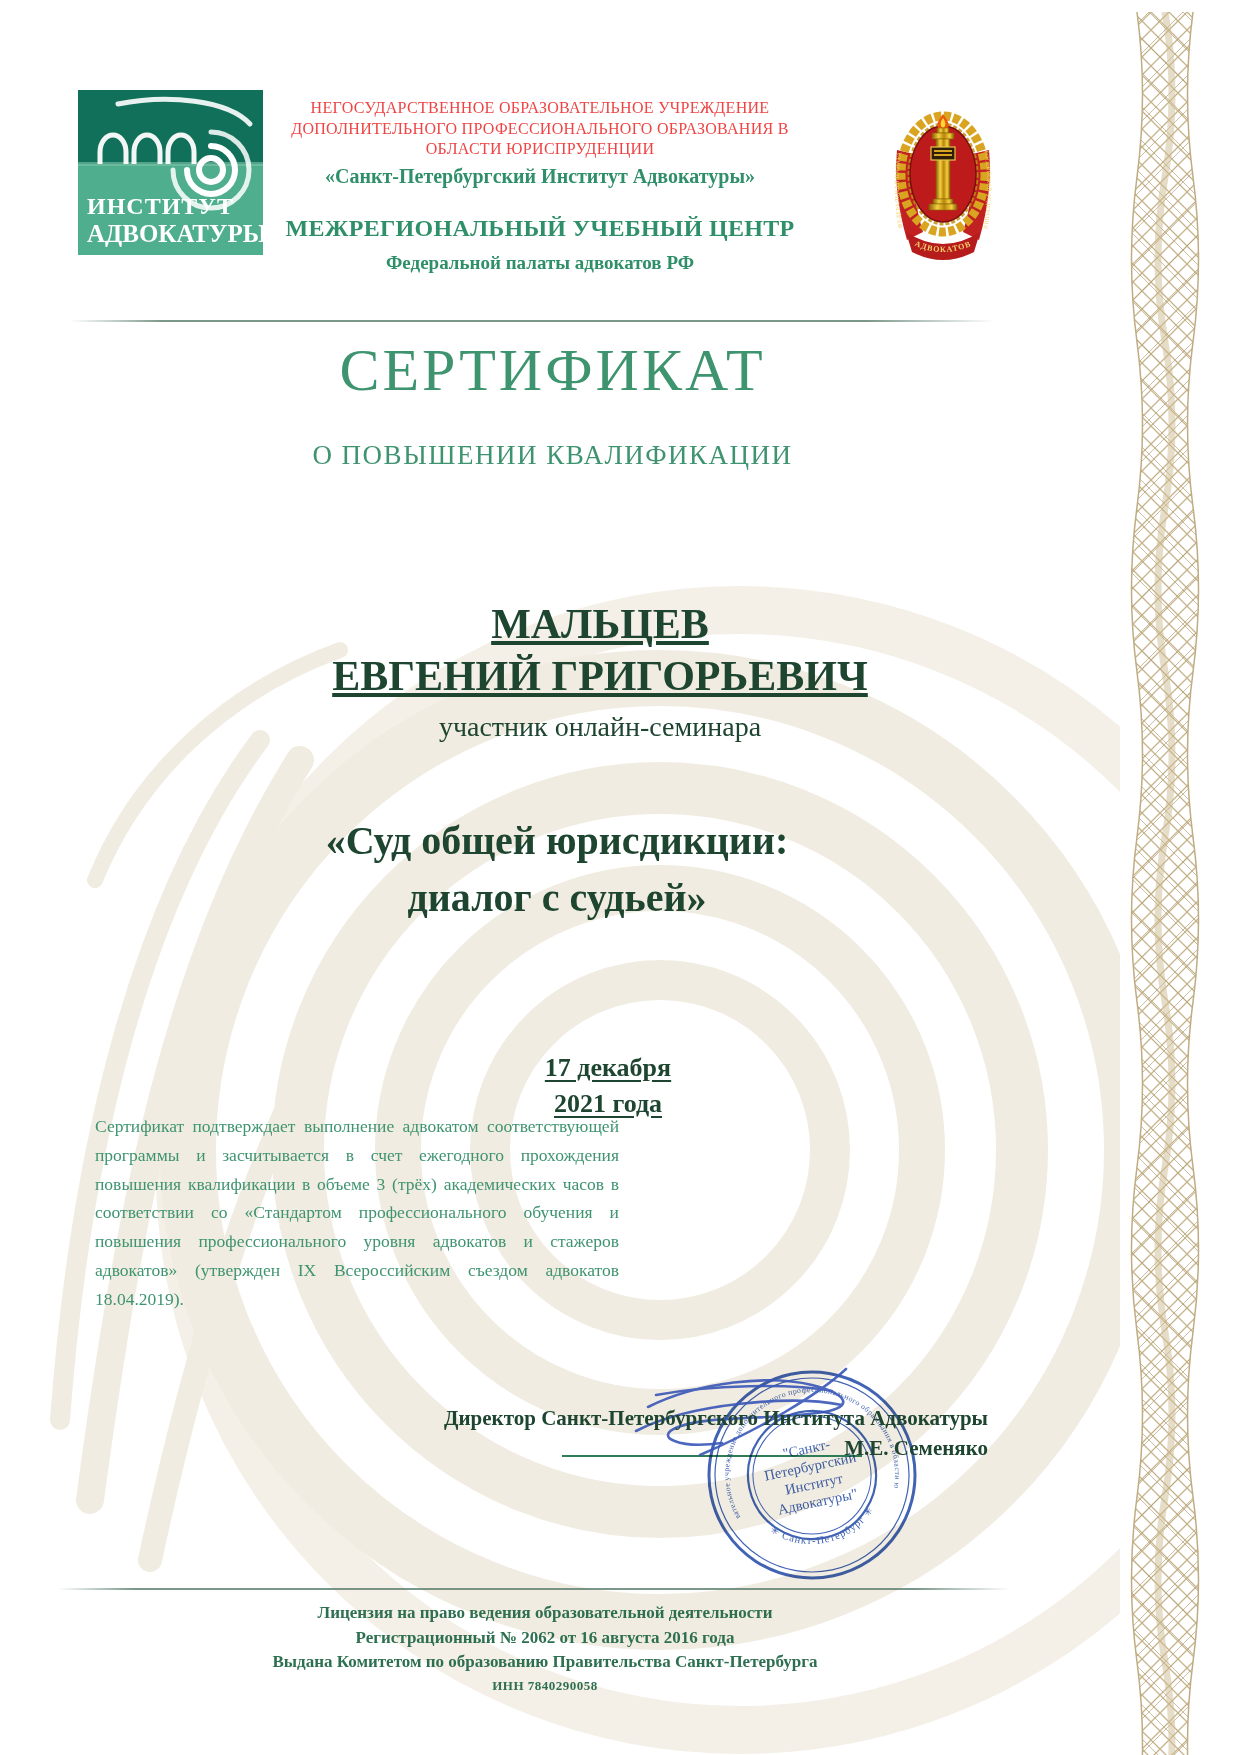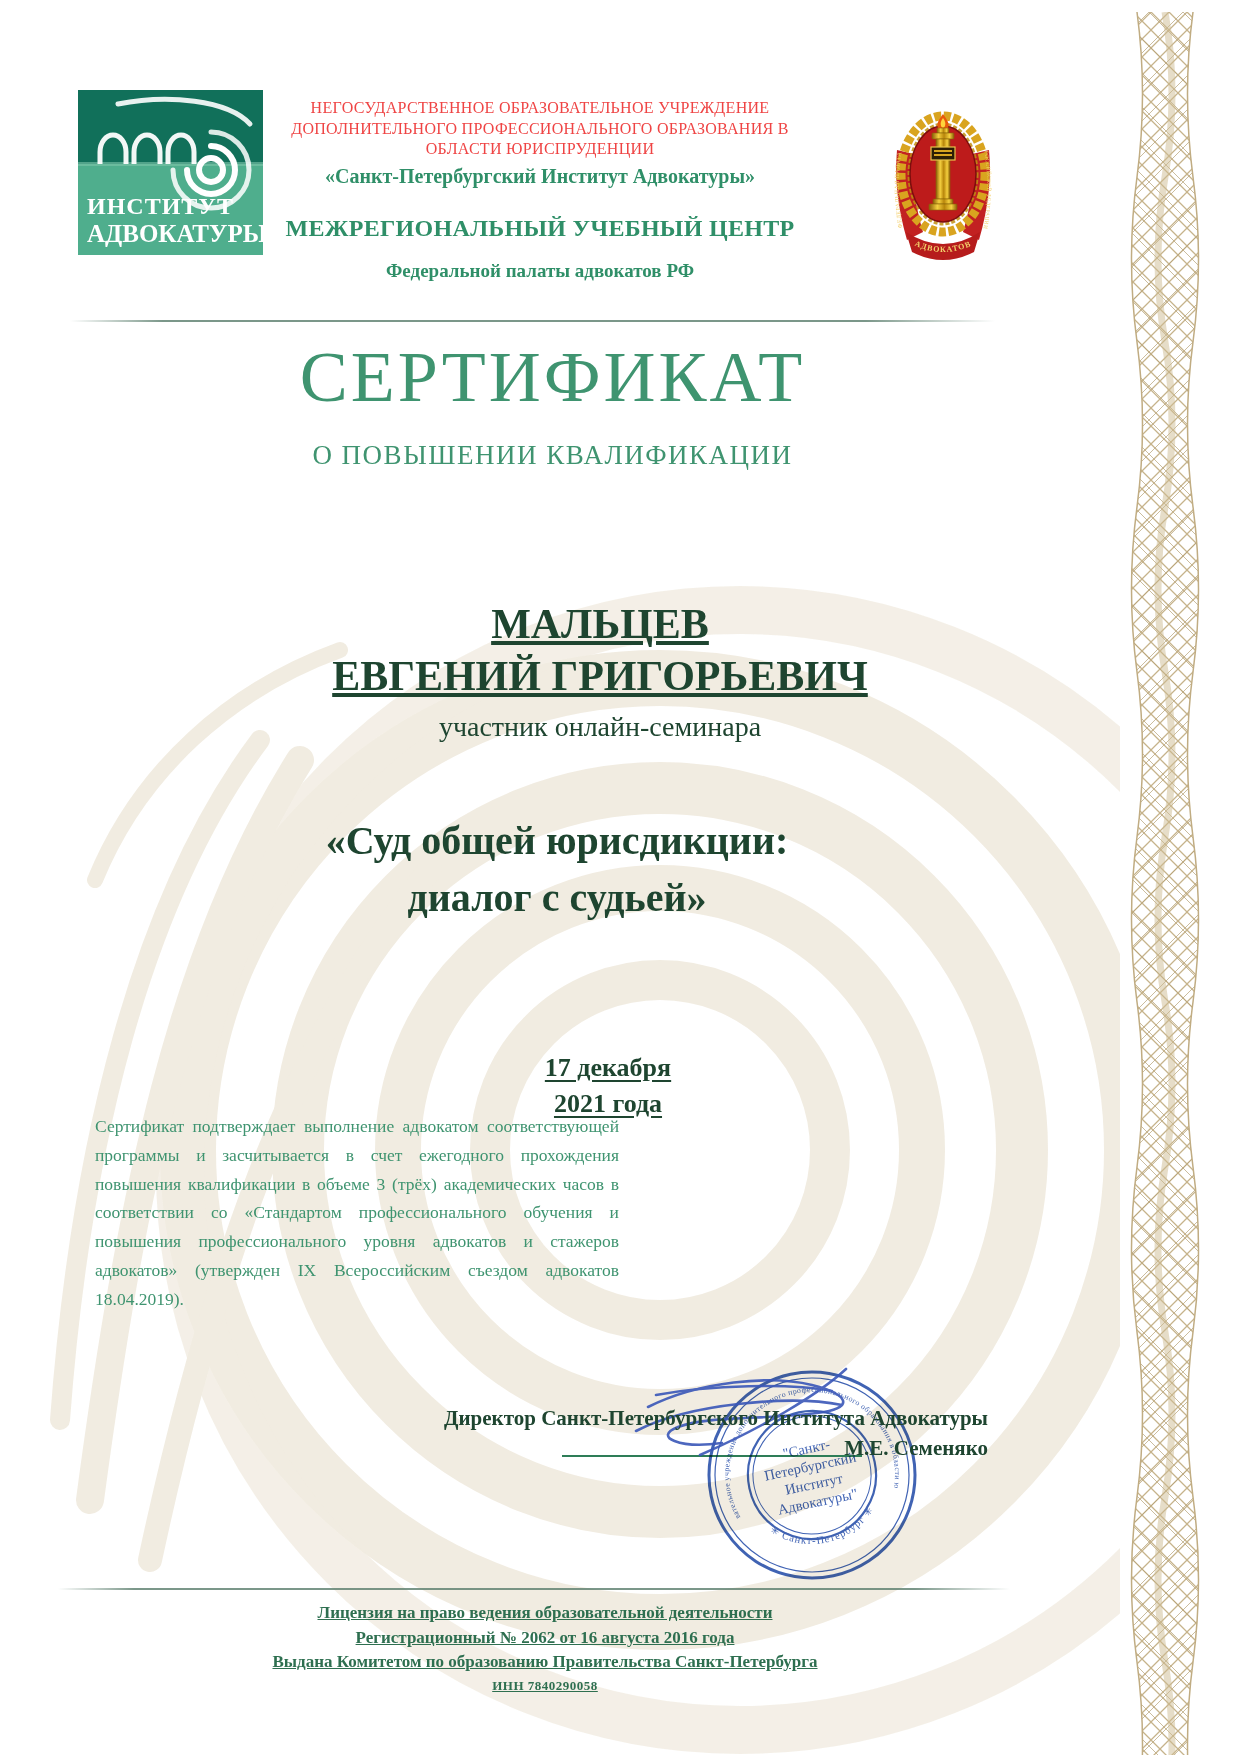--- a/index.html
+++ b/index.html
@@ -11,25 +11,25 @@
   .page{
     position:relative;width:1241px;height:1755px;background:#ffffff;overflow:hidden;
     margin:0 auto;font-family:"Liberation Serif","DejaVu Serif",serif;color:var(--green-med);
   }
   .abs{position:absolute;}
   
   .org-block{left:250px;top:98px;width:580px;text-align:center;}
   .org-line{font-size:16px;line-height:20.5px;color:#ef4444;letter-spacing:.3px;}
   .org-name{font-size:20px;font-weight:bold;color:#2f8f68;margin-top:5px;}
   .center-line1{font-size:24px;font-weight:bold;color:#2f8f68;margin-top:27px;letter-spacing:.3px;}
-  .center-line2{font-size:19px;font-weight:bold;color:#2f8f68;margin-top:18px;}
+  .center-line2{font-size:19px;font-weight:bold;color:#2f8f68;margin-top:10px;}
   .rule-top{left:70px;top:320px;width:925px;height:2px;
     background:linear-gradient(to right,rgba(90,125,108,0),rgba(90,125,108,.8) 10%,rgba(90,125,108,.8) 86%,rgba(90,125,108,0));}
   
-  .cert-title{left:0;top:336px;width:1105px;text-align:center;font-size:72px;letter-spacing:3px;color:#3f9470;}
+  .cert-title{left:0;top:336px;width:1105px;text-align:center;font-size:60px;letter-spacing:3px;color:#3f9470;}
   .cert-sub{left:0;top:440px;width:1105px;text-align:center;font-size:27px;letter-spacing:1.5px;color:#3f9470;}
   
   .name-block{left:0;top:598px;width:1200px;text-align:center;color:var(--green-dark);}
   .name-line{font-size:42px;font-weight:bold;line-height:52px;text-decoration:underline;}
   .role-line{font-size:28px;line-height:40px;margin-top:5px;}
   
   .seminar-block{left:0;top:812px;width:1114px;text-align:center;color:var(--green-dark);
     font-size:40px;font-weight:bold;line-height:57px;}
   
   .date-block{left:0;top:1050px;width:1216px;text-align:center;color:var(--green-dark);
@@ -40,21 +40,21 @@
     text-align:justify;color:#3f9470;}
   
   .director-line{left:330px;top:1406px;width:658px;text-align:right;font-size:21px;
     font-weight:bold;color:var(--green-dark);z-index:5;}
   .director-name{left:330px;top:1436px;width:658px;text-align:right;font-size:21px;
     font-weight:bold;color:var(--green-dark);z-index:5;}
   .sig-rule{left:562px;top:1455px;width:300px;height:2px;background:var(--rule-green);z-index:2;}
   
   .rule-bottom{left:58px;top:1588px;width:952px;height:2px;
     background:linear-gradient(to right,rgba(90,125,108,0),rgba(90,125,108,.8) 8%,rgba(90,125,108,.8) 90%,rgba(90,125,108,0));}
-  .license-block{left:0;top:1601px;width:1090px;text-align:center;color:var(--green-license);text-decoration:underline;}
+  .license-block{left:0;top:1601px;width:1090px;text-align:center;color:var(--green-license);}
   .license-line{font-size:17px;font-weight:bold;line-height:24.5px;}
   .license-inn{font-size:13px;font-weight:bold;line-height:22px;letter-spacing:.5px;}
   .z2{z-index:2;} .z3{z-index:3;} .z4{z-index:4;}
   svg text{font-family:"Liberation Serif","DejaVu Serif",serif;}
 </style>
 </head>
 <body>
 
 <div class="page">
 

